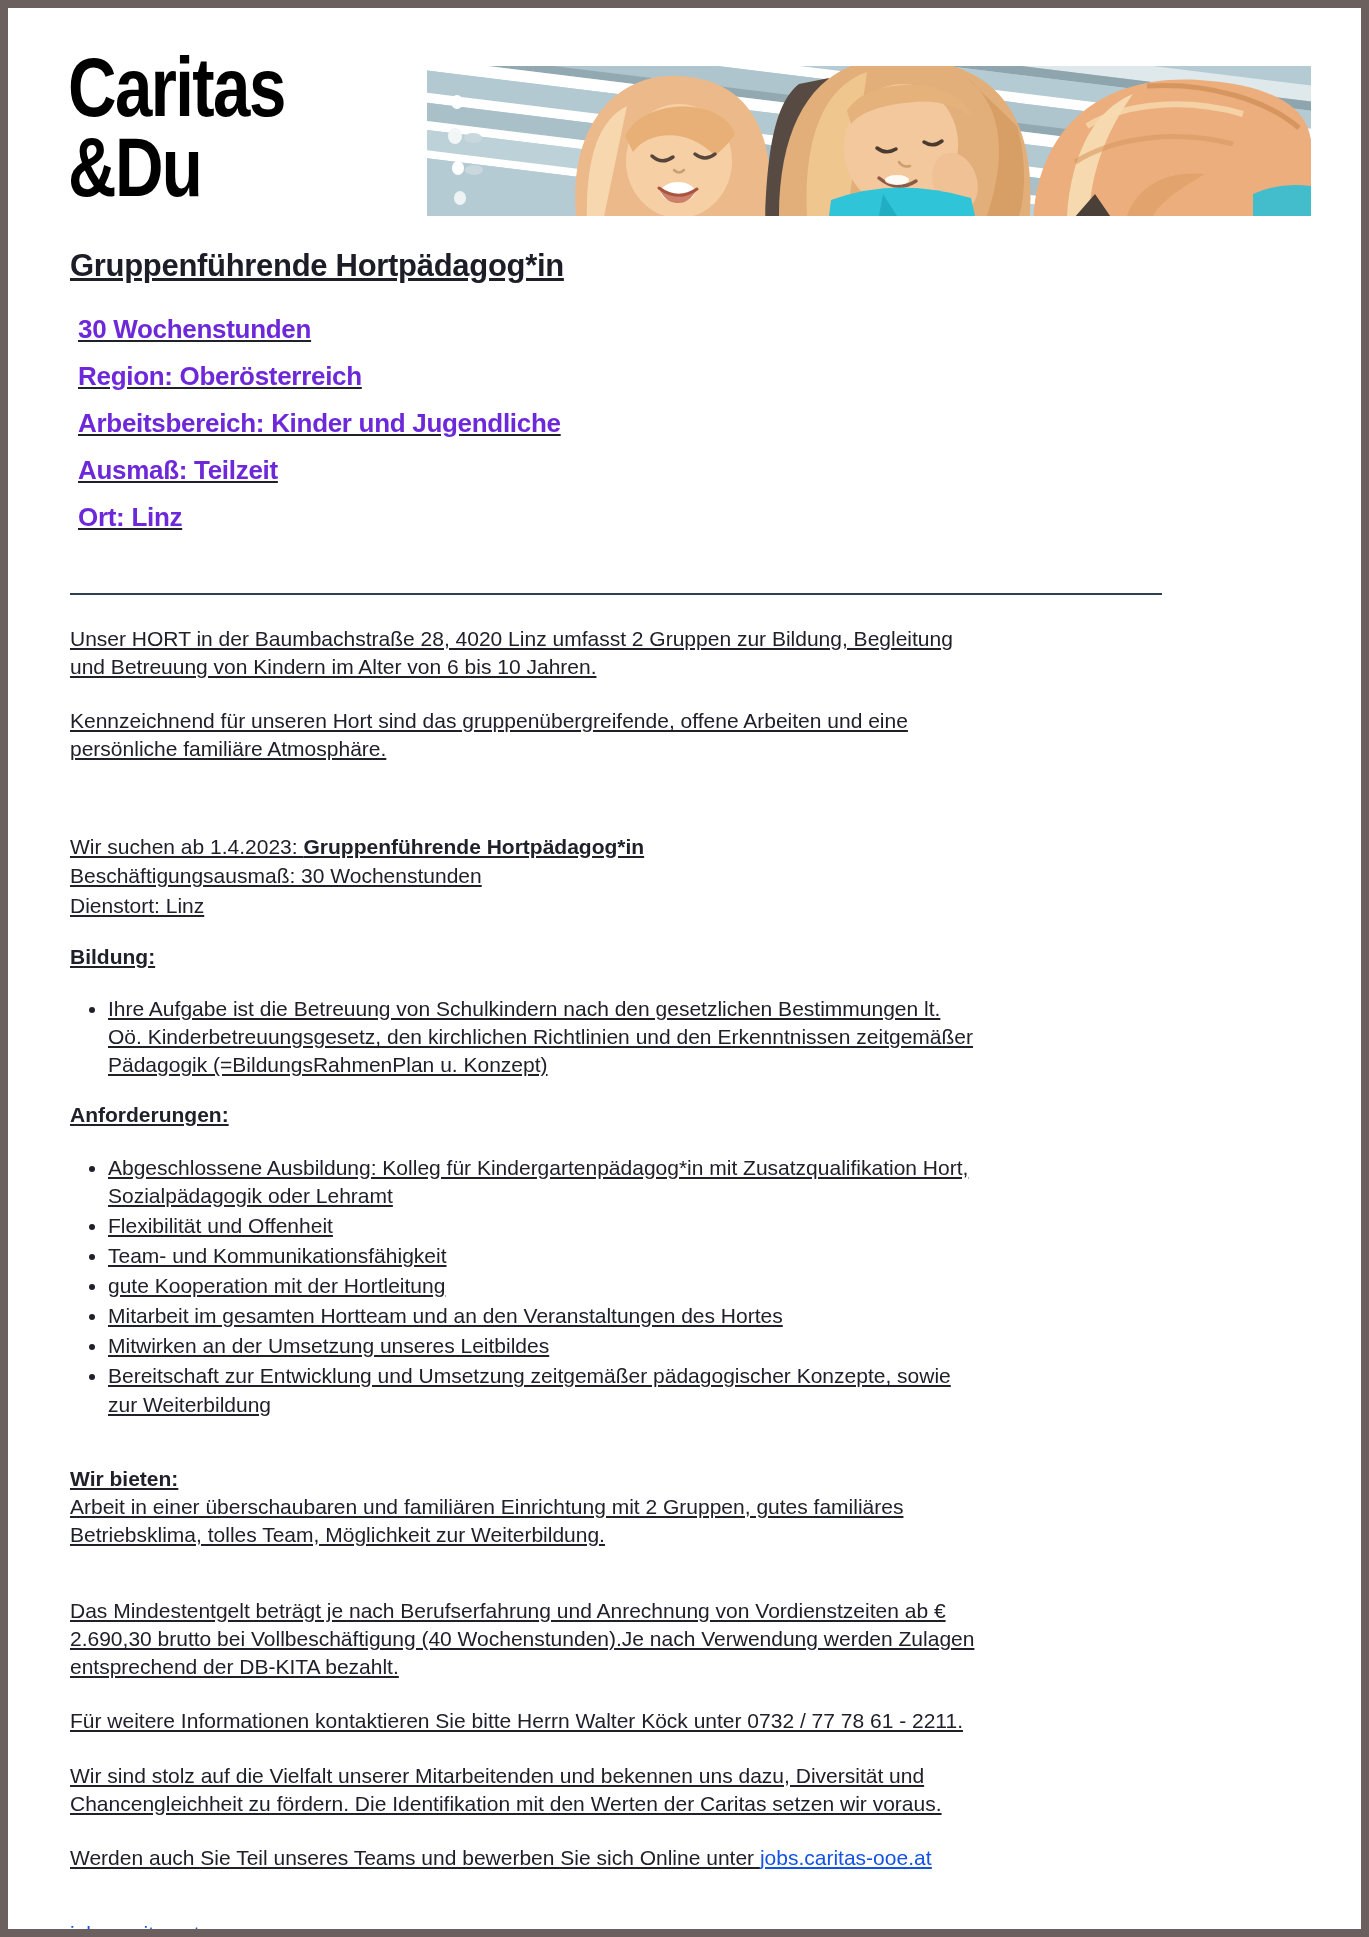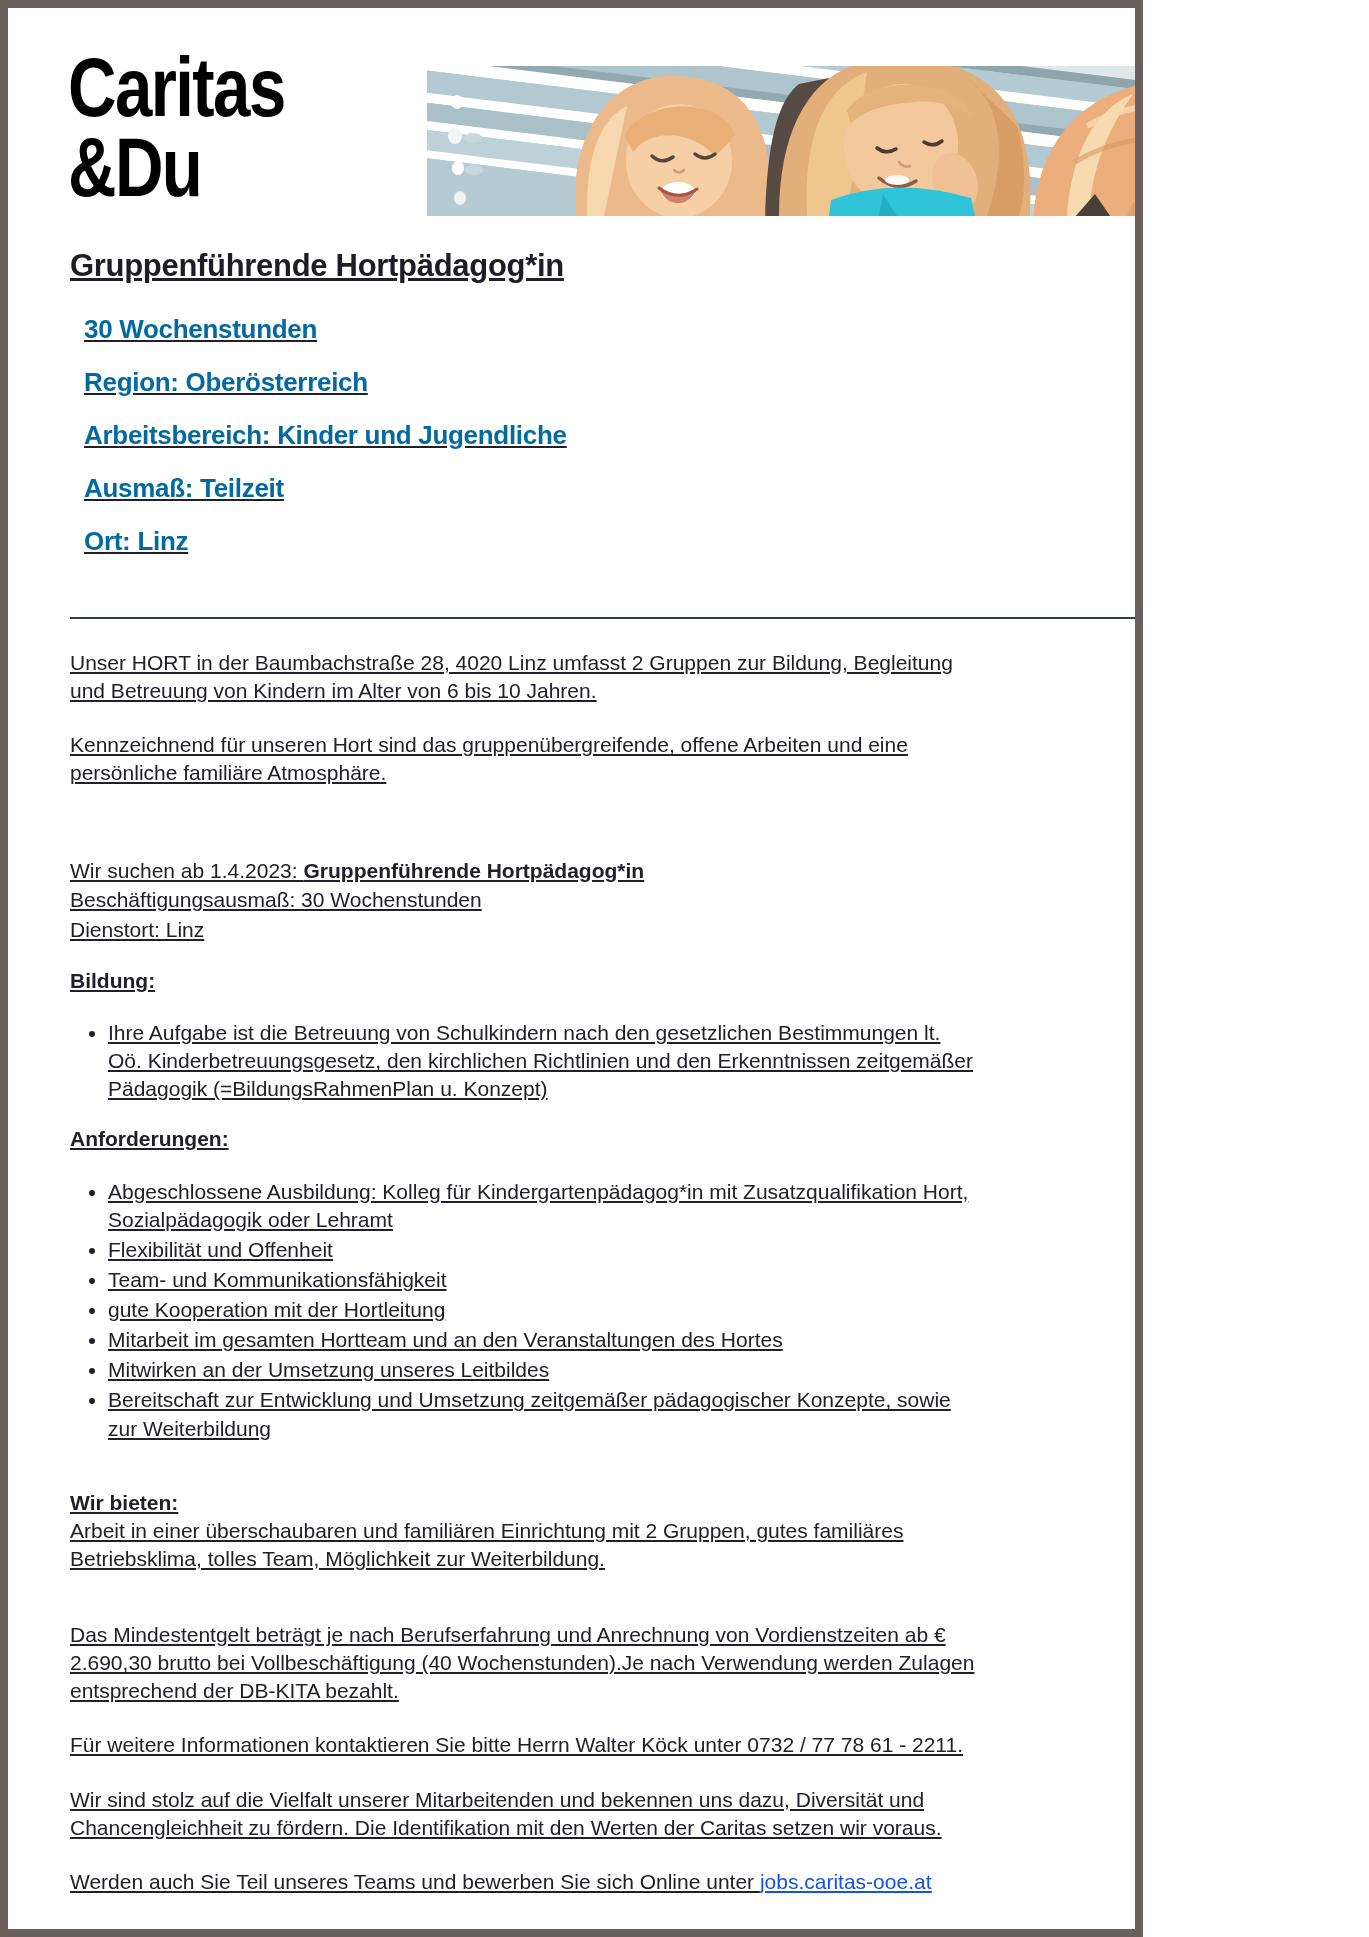--- a/index.html
+++ b/index.html
@@ -1,18 +1,18 @@
 <!DOCTYPE html>
 <html lang="de"><head>
 <meta charset="utf-8">
 <style>
   html,body{margin:0;padding:0;background:#fff;}
   .page{
     position:relative;
-    width:1143px;height:1937px;
+    width:1369px;height:1937px;
     box-sizing:border-box;
     border:8px solid #6b605e;
     background:#ffffff;
     font-family:"Liberation Sans", sans-serif;
     color:#20202b;
     overflow:hidden;
   }
   
   .logo{
     position:absolute;left:60px;top:40px;
@@ -21,22 +21,22 @@
     transform:scaleX(.8);transform-origin:left top;
   }
   
   .photo{position:absolute;left:419px;top:58px;width:884px;height:150px;}
   
   .main{position:absolute;left:62px;top:240px;width:1245px;text-decoration:underline;}
   h1.job-title{
     margin:0 0 26px 0;font-size:31px;font-weight:bold;
     letter-spacing:-.3px;color:#1d1d27;
   }
-  .details p{margin:14px;font-size:26px;font-weight:bold;line-height:1.5;
-    letter-spacing:-.3px;color:#0369a1;}
+  .details p{margin:8px;font-size:26px;font-weight:bold;line-height:1.5;
+    letter-spacing:-.3px;color:#6d28d9;}
   .divider{width:1092px;border:0;border-top:2px solid #2f3e4e;margin:56px 0 0 0;}
   .body-copy{width:905px;font-size:21px;line-height:1.34;}
   .body-copy p{margin:0;}
   .p-intro1{margin-top:30px !important;}
   .p-intro2{margin-top:26px !important;}
   .vacancy{margin-top:68px;line-height:1.42;}
   .sec-heading{margin-top:22px !important;font-weight:bold;}
   ul.bullets{margin:24px 0 0 0;padding:0 0 0 38px;}
   ul.bullets li{margin:0 0 2px 0;padding-left:0;line-height:1.34;}
   .offer-block{margin-top:46px;}

